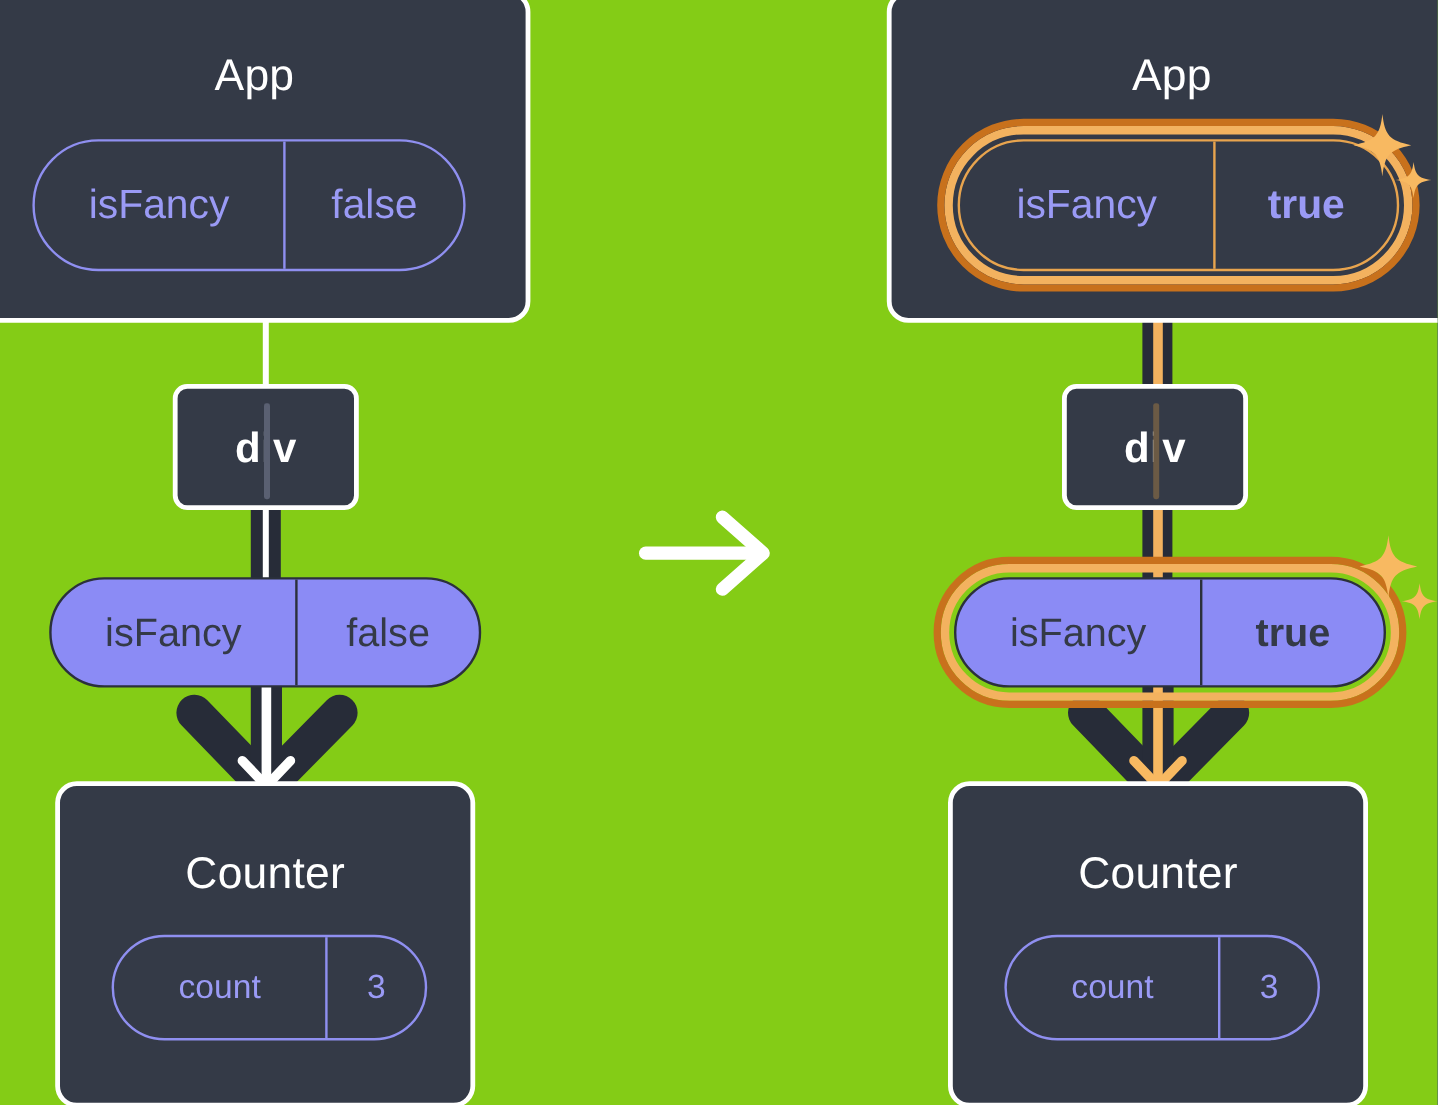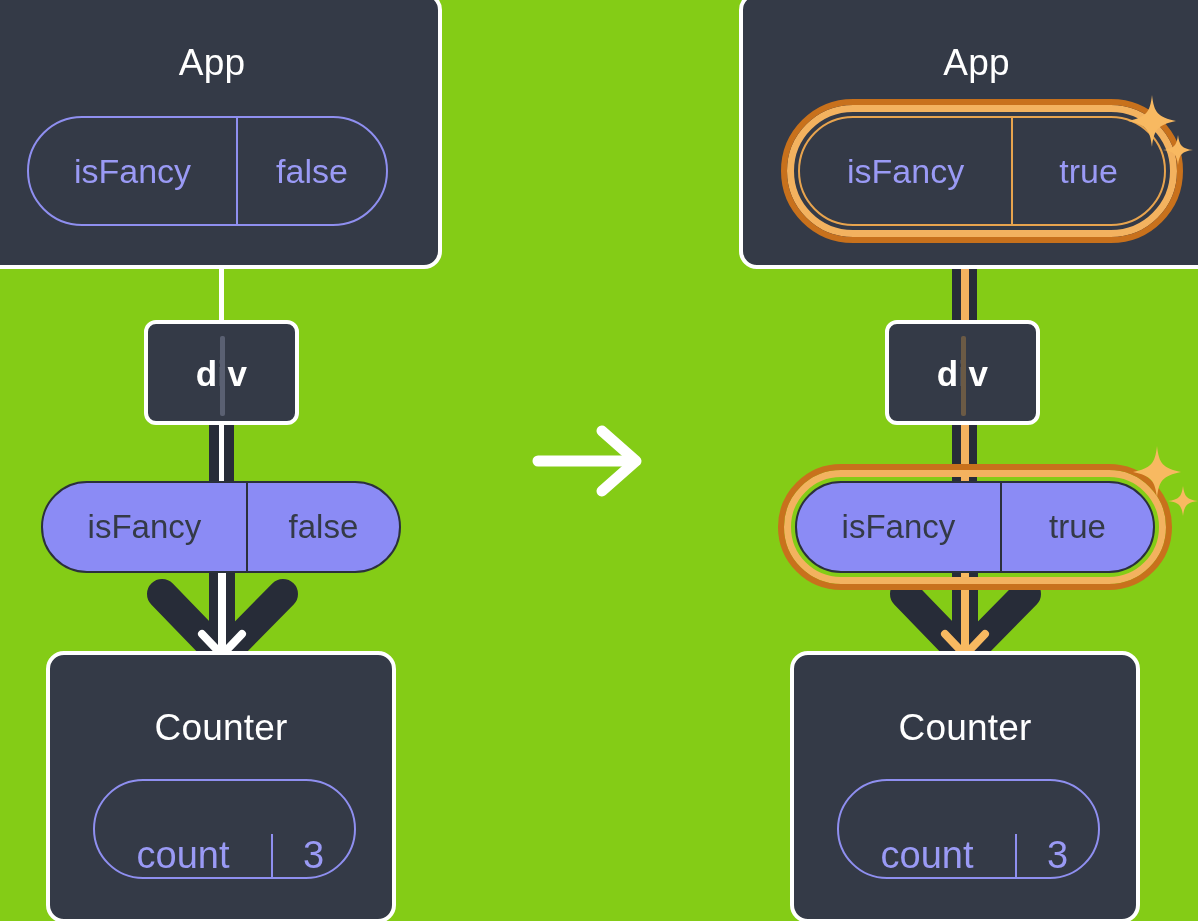--- a/index.html
+++ b/index.html
@@ -156,41 +156,40 @@
     font-size: 34px;
   }
   .pill-app-left  { left: 41px;  width: 361px; }
   .pill-app-right { left: 55px;  width: 368px; }
   .pill-app .pill-cell.cell-key   { width: 58%; }
   .pill-app .pill-cell.cell-value { width: 42%; }
 
   
   .pill-counter {
     top: 124px;
-    height: 100px;
-    font-size: 38px;
-    align-items: flex-end;
+    height: 88px;
+    font-size: 28px;
   }
   .pill-counter-left  { left: 43px; width: 263px; }
   .pill-counter-right { left: 43px; width: 263px; }
   .pill-counter .pill-cell.cell-key   { width: 68%; }
   .pill-counter .pill-cell.cell-value { width: 32%; }
 
   
   .pill-props {
     top: 481px;
     height: 92px;
     font-size: 33px;
   }
   .pill-props-left  { left: 41px;  width: 360px; }
   .pill-props-right { left: 196px; width: 360px; }
   .pill-props .pill-cell.cell-key   { width: 57%; }
   .pill-props .pill-cell.cell-value { width: 43%; }
 
-  .bold-val { font-weight: 400; }
+  .bold-val { font-weight: 700; }
 
   
   .ring {
     position: absolute;
     border-radius: 999px;
     box-sizing: border-box;
     z-index: 7;
     border: 7px solid #f3b25f;
     outline: 6px solid #c8711c;
     outline-offset: 0px;

